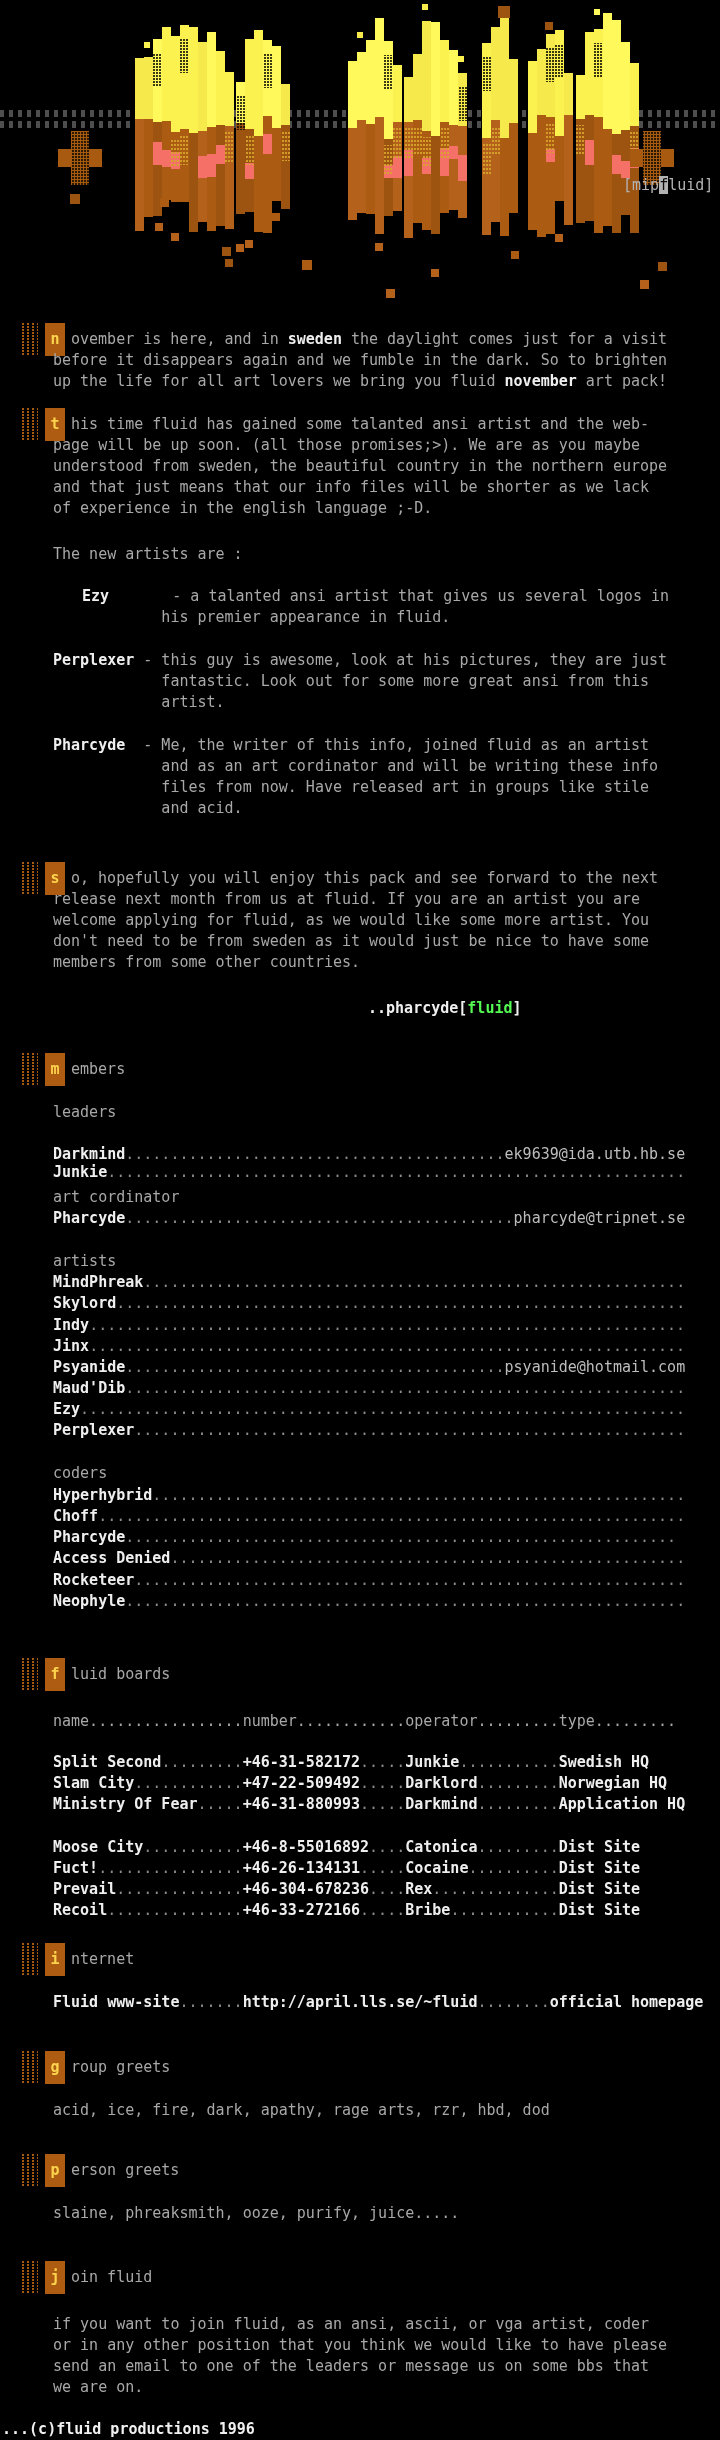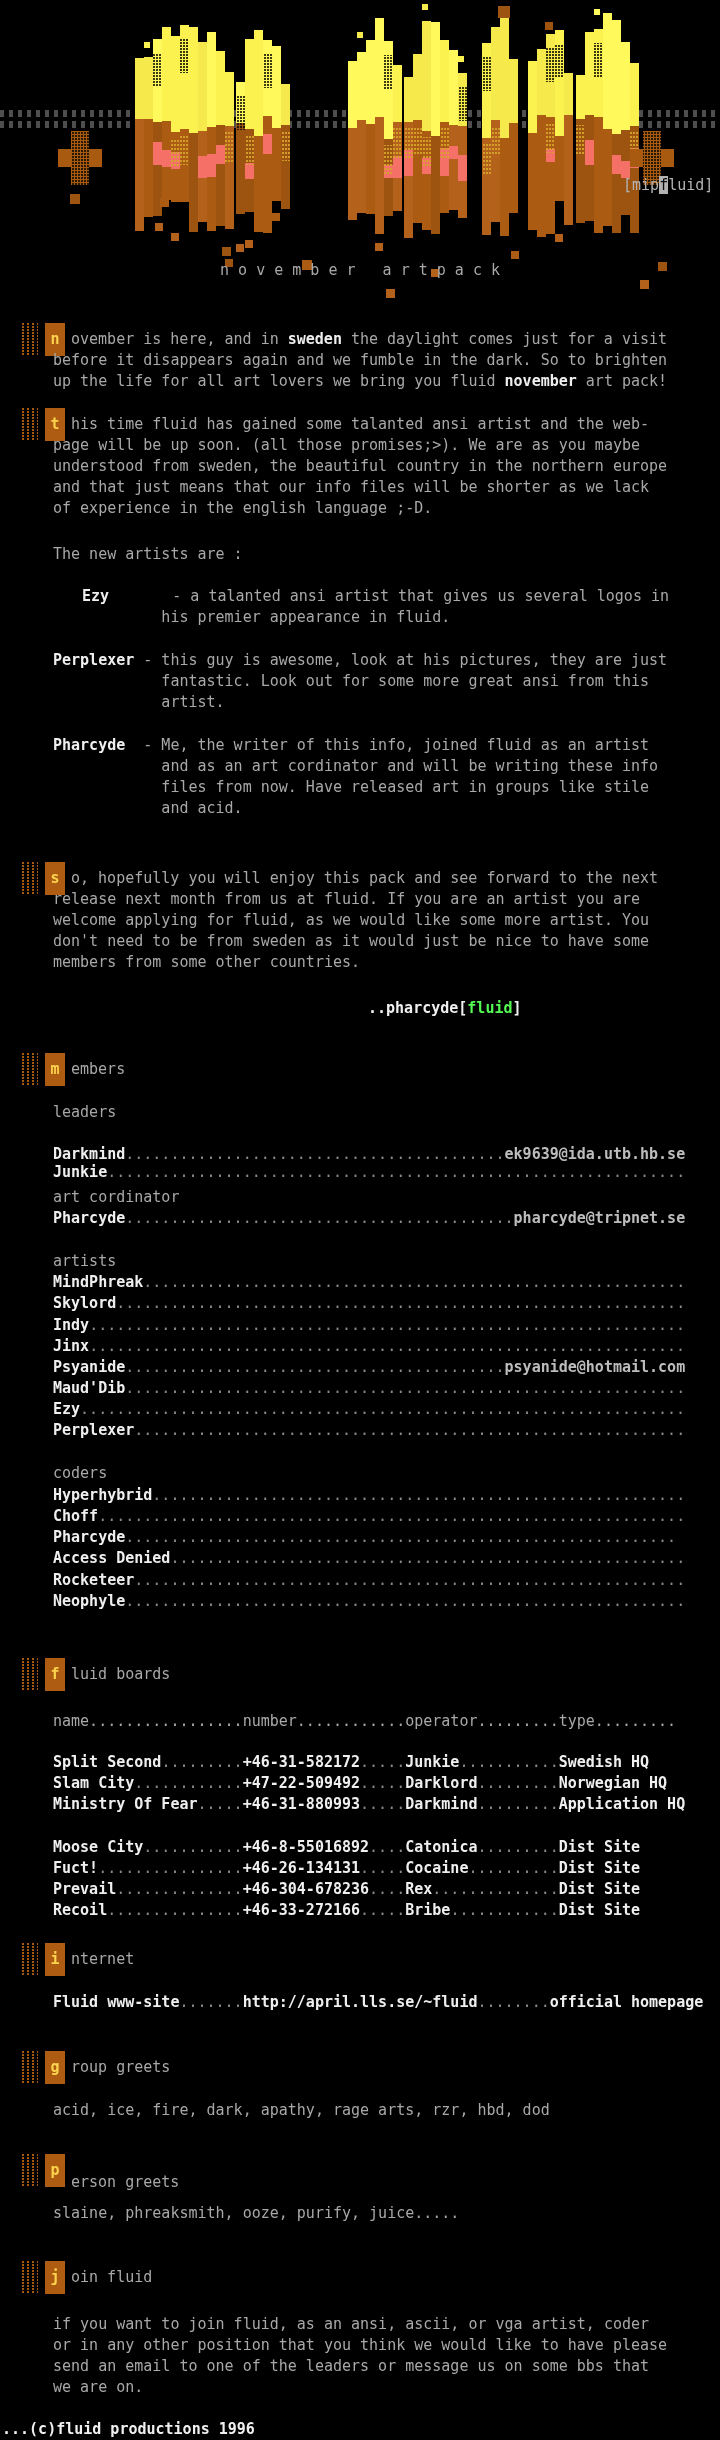--- a/index.html
+++ b/index.html
@@ -3,21 +3,21 @@
 <meta charset="utf-8">
 <style>
   html,body{margin:0;padding:0;background:#000;}
   #page{position:relative;width:720px;height:2440px;background:#000;overflow:hidden;
         font-family:"DejaVu Sans Mono",monospace;}
   #logo-svg{position:absolute;left:0;top:0;}
   .line{position:absolute;white-space:pre;font-size:15px;line-height:19px;}
   .t-grey{color:#A8A8A8;}
   .t-white{color:#EFEFEF;font-weight:700;}
   .t-dots{color:#8C8C8C;}
-  .t-email{color:#BDBDBD;font-weight:bold;}
+  .t-email{color:#BDBDBD;}
   .t-green{color:#53FB53;font-weight:700;}
   .t-dim{color:#707070;}
   .mark-dither{position:absolute;width:16px;height:33px;
      background-image:repeating-linear-gradient(0deg,#000 0 1px,transparent 1px 3px),
                       repeating-linear-gradient(90deg,#A4590F 0 2px,transparent 2px 5px);}
   .mark-box{position:absolute;width:20px;height:33px;background:#AD5C12;
      color:#FCD34D;font-weight:700;font-size:15px;text-align:center;line-height:32px;}
   .logo-line{position:absolute;left:0;width:720px;text-align:center;white-space:pre;font-size:15px;}
   #artist-tag{position:absolute;left:623px;top:176px;font-size:15px;color:#B3B3B3;white-space:pre;}
   #artist-tag .inv{background:#B3B3B3;color:#0c0c0c;}
@@ -228,21 +228,20 @@
         <rect x="640" y="280" width="9" height="9" fill="#B4621B"></rect>
         <rect x="658" y="262" width="9" height="9" fill="#9D5410"></rect>
         <rect x="498" y="6" width="12" height="12" fill="#9D5410"></rect>
         <rect x="545" y="22" width="8" height="8" fill="#9D5410"></rect>
       </g>
   </svg>
 
   <div id="artist-tag"><span>[mip</span><span class="inv">f</span><span>luid]</span></div>
 
 
-  <div class="logo-line t-grey" style="top:261px;">n o v e m b e r   a r t p a c k</div>
 
   <div id="doc">
       <div class="mark-dither" style="left: 22px; top: 323px;"></div>
       <div class="mark-box" style="left: 45px; top: 323px;">n</div>
       <div class="line" style="top: 330px; left: 71px;"><span class="t-grey">ovember is here, and in </span><span class="t-white">sweden</span><span class="t-grey"> the daylight comes just for a visit</span></div>
       <div class="line" style="top: 351px; left: 53px;"><span class="t-grey">before it disappears again and we fumble in the dark. So to brighten</span></div>
       <div class="line" style="top: 372px; left: 53px;"><span class="t-grey">up the life for all art lovers we bring you fluid </span><span class="t-white">november</span><span class="t-grey"> art pack!</span></div>
       <div class="mark-dither" style="left: 22px; top: 408px;"></div>
       <div class="mark-box" style="left: 45px; top: 408px;">t</div>
       <div class="line" style="top: 415px; left: 71px;"><span class="t-grey">his time fluid has gained some talanted ansi artist and the web-</span></div>
@@ -276,21 +275,21 @@
       <div class="line" style="top: 1665px; left: 71px;"><span class="t-grey">luid boards</span></div>
       <div class="mark-dither" style="left: 22px; top: 1943px;"></div>
       <div class="mark-box" style="left: 45px; top: 1943px;">i</div>
       <div class="line" style="top: 1950px; left: 71px;"><span class="t-grey">nternet</span></div>
       <div class="mark-dither" style="left: 22px; top: 2051px;"></div>
       <div class="mark-box" style="left: 45px; top: 2051px;">g</div>
       <div class="line" style="top: 2058px; left: 71px;"><span class="t-grey">roup greets</span></div>
       <div class="line" style="top: 2101px; left: 53px;"><span class="t-grey">acid, ice, fire, dark, apathy, rage arts, rzr, hbd, dod</span></div>
       <div class="mark-dither" style="left: 22px; top: 2154px;"></div>
       <div class="mark-box" style="left: 45px; top: 2154px;">p</div>
-      <div class="line" style="top: 2161px; left: 71px; margin-top: 12px;"><span class="t-grey">erson greets</span></div>
+      <div class="line" style="top: 2161px; left: 71px;"><span class="t-grey">erson greets</span></div>
       <div class="line" style="top: 2204px; left: 53px;"><span class="t-grey">slaine, phreaksmith, ooze, purify, juice.....</span></div>
       <div class="mark-dither" style="left: 22px; top: 2261px;"></div>
       <div class="mark-box" style="left: 45px; top: 2261px;">j</div>
       <div class="line" style="top: 2268px; left: 71px;"><span class="t-grey">oin fluid</span></div>
       <div class="line" style="top: 2315px; left: 53px;"><span class="t-grey">if you want to join fluid, as an ansi, ascii, or vga artist, coder</span></div>
       <div class="line" style="top: 2336px; left: 53px;"><span class="t-grey">or in any other position that you think we would like to have please</span></div>
       <div class="line" style="top: 2357px; left: 53px;"><span class="t-grey">send an email to one of the leaders or message us on some bbs that</span></div>
       <div class="line" style="top: 2378px; left: 53px;"><span class="t-grey">we are on.</span></div>
       <div class="line" style="top: 1103px; left: 53px;"><span class="t-grey">leaders</span></div>
       <div class="line" style="top: 1163px; left: 53px;"><span class="t-white">Junkie</span><span class="t-dots">................................................................</span></div>

